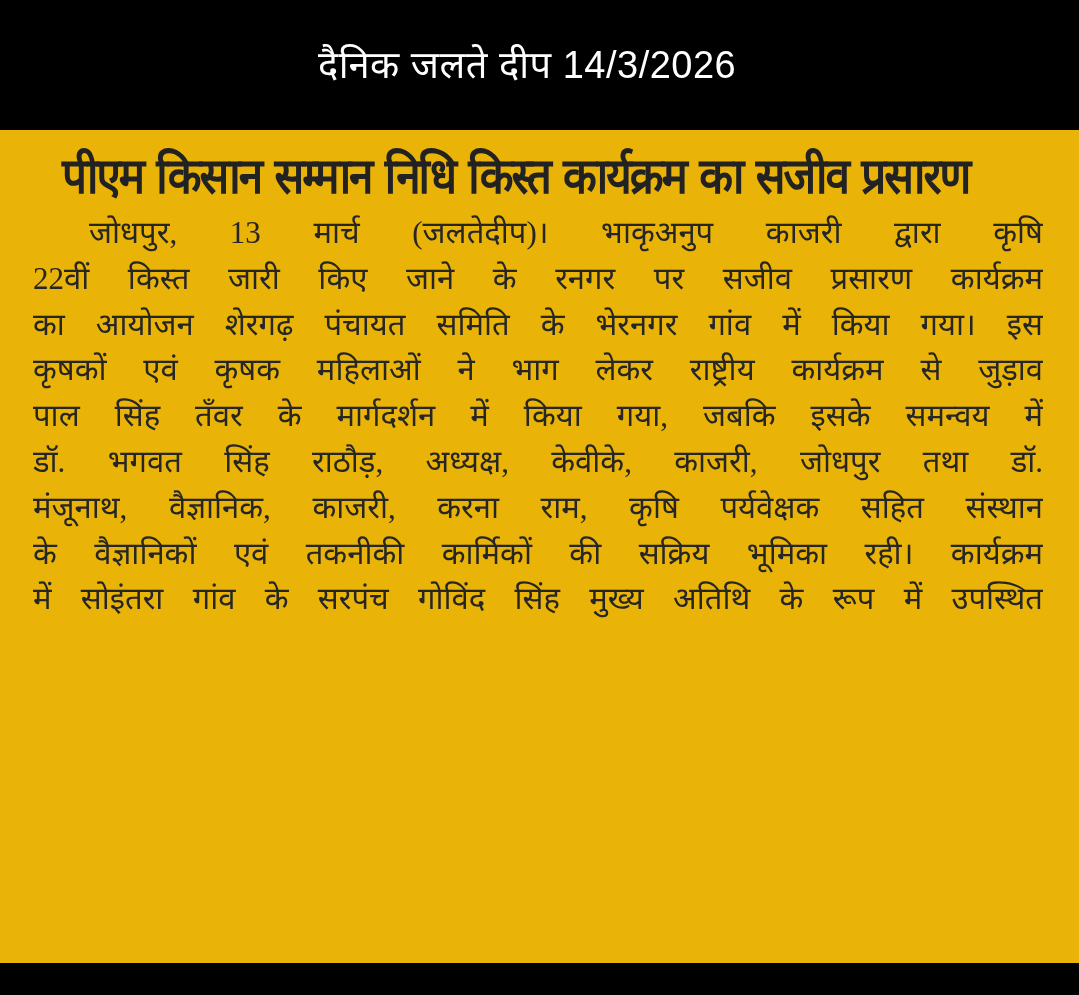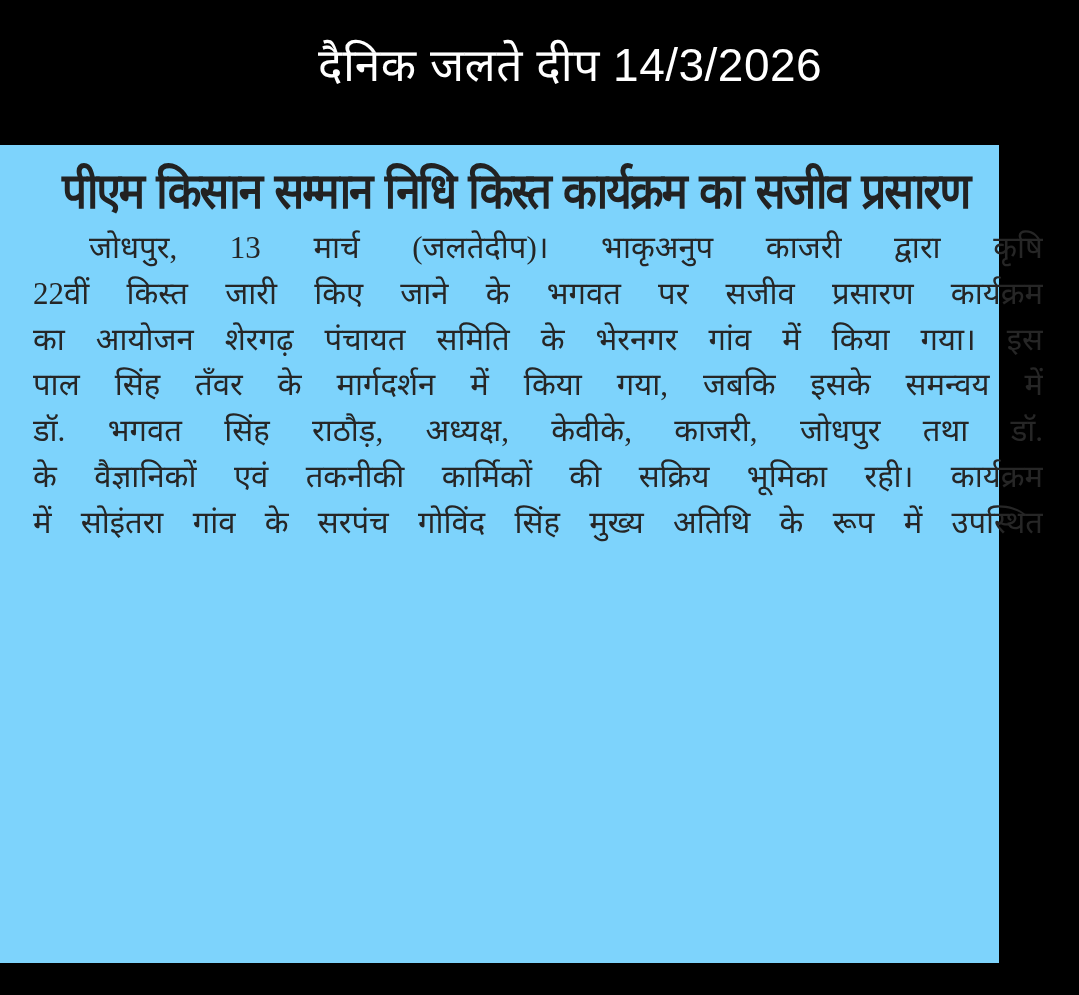--- a/index.html
+++ b/index.html
@@ -20,32 +20,32 @@
       width: 1079px;
       height: 130px;
       background: #000000;
     }
     .masthead {
       position: absolute;
       left: 318px;
       top: 28px;
       color: #ffffff;
       font-family: "Liberation Sans", "DejaVu Sans", sans-serif;
-      font-size: 46px;
+      font-size: 38px;
       line-height: 74px;
       white-space: nowrap;
       letter-spacing: 0.5px;
     }
     .paper {
       position: absolute;
       left: 0;
-      top: 145px;
-      width: 999px;
+      top: 130px;
+      width: 1079px;
       height: 833px;
-      background: #7dd3fc;
+      background: #eab308;
     }
     .headline {
       position: absolute;
       left: 62px;
       top: 8px;
       width: 950px;
       height: 72px;
       color: #222222;
       font-family: "DejaVu Sans", sans-serif;
       font-weight: bold;
@@ -93,22 +93,24 @@
 
 <div class="top-band">
   <div class="masthead">दैनिक जलते दीप 14/3/2026</div>
 </div>
 
 <div class="paper">
   <div class="headline">पीएम किसान सम्मान निधि किस्त कार्यक्रम का  सजीव प्रसारण</div>
 
   <div class="article-body">
     <div class="line first">जोधपुर, 13 मार्च (जलतेदीप)। भाकृअनुप काजरी द्वारा कृषि</div>
-    <div class="line">22वीं किस्त जारी किए जाने के भगवत पर सजीव प्रसारण कार्यक्रम</div>
+    <div class="line">22वीं किस्त जारी किए जाने के रनगर पर सजीव प्रसारण कार्यक्रम</div>
     <div class="line">का आयोजन शेरगढ़ पंचायत समिति के भेरनगर गांव में किया गया। इस</div>
+    <div class="line">कृषकों एवं कृषक महिलाओं ने भाग लेकर राष्ट्रीय कार्यक्रम से जुड़ाव</div>
     <div class="line">पाल सिंह तँवर के मार्गदर्शन में किया गया, जबकि इसके समन्वय में</div>
     <div class="line">डॉ. भगवत सिंह राठौड़, अध्यक्ष, केवीके, काजरी, जोधपुर तथा डॉ.</div>
+    <div class="line">मंजूनाथ, वैज्ञानिक, काजरी, करना राम, कृषि पर्यवेक्षक सहित संस्थान</div>
     <div class="line">के वैज्ञानिकों एवं तकनीकी कार्मिकों की सक्रिय भूमिका रही। कार्यक्रम</div>
     <div class="line">में सोइंतरा गांव के सरपंच गोविंद सिंह मुख्य अतिथि के रूप में उपस्थित</div>
   </div>
 </div>
 
 <div class="bottom-band"></div>
 
 </body></html>

